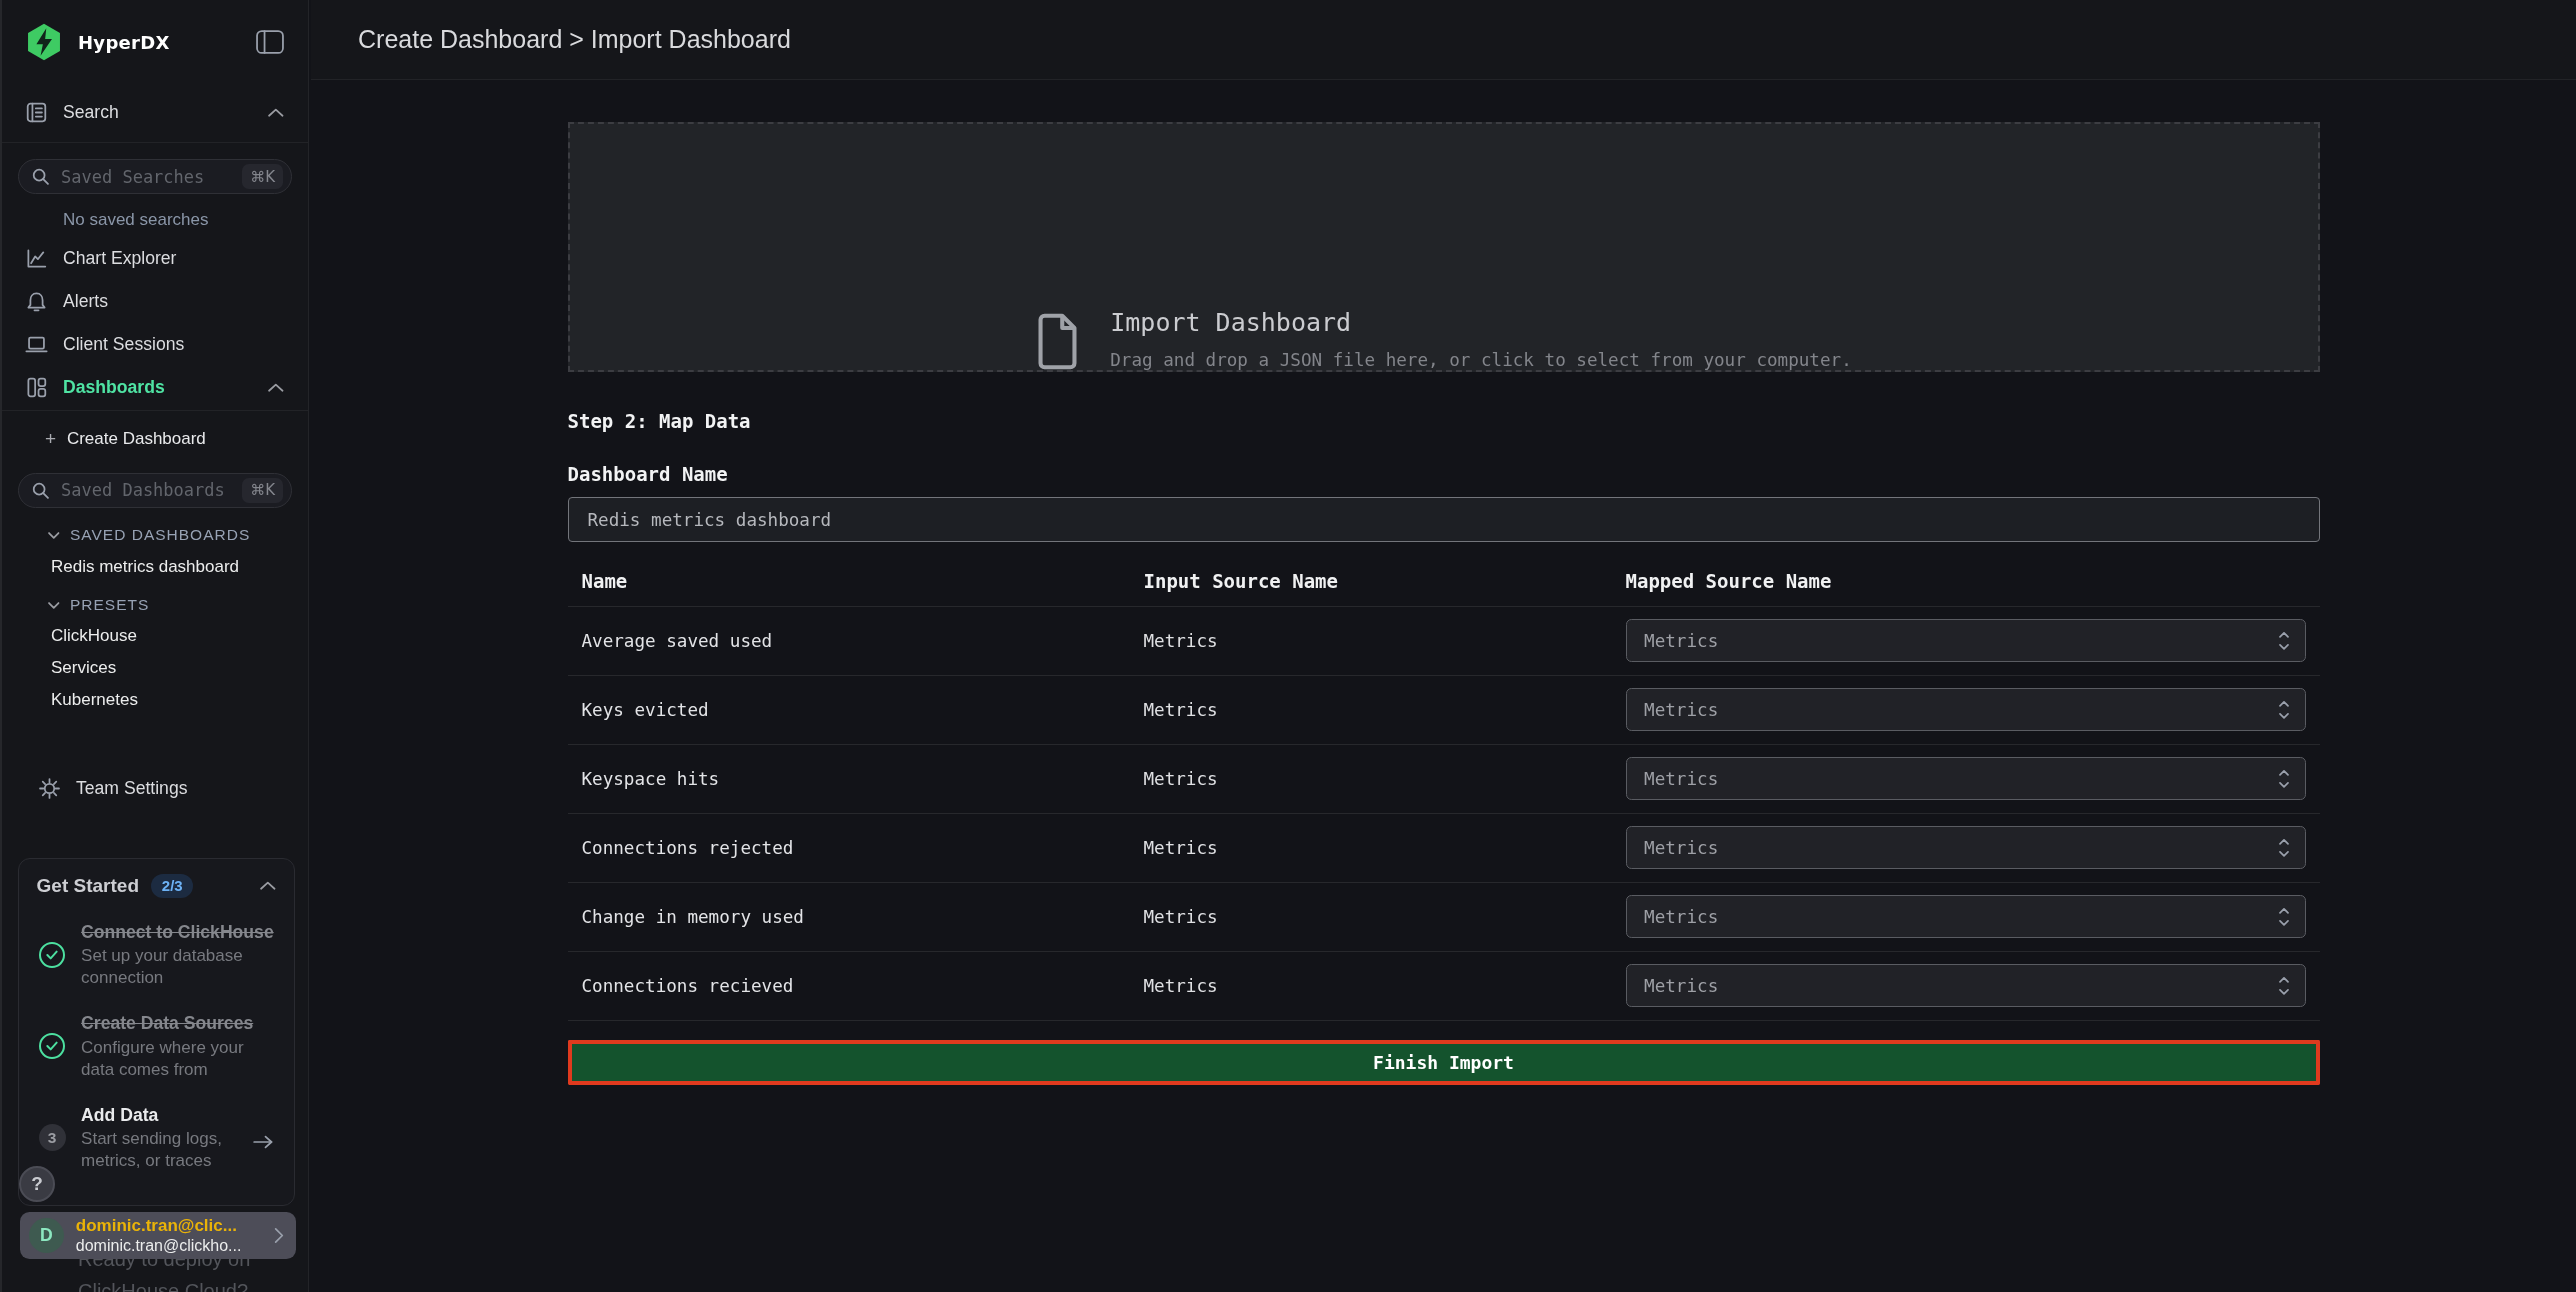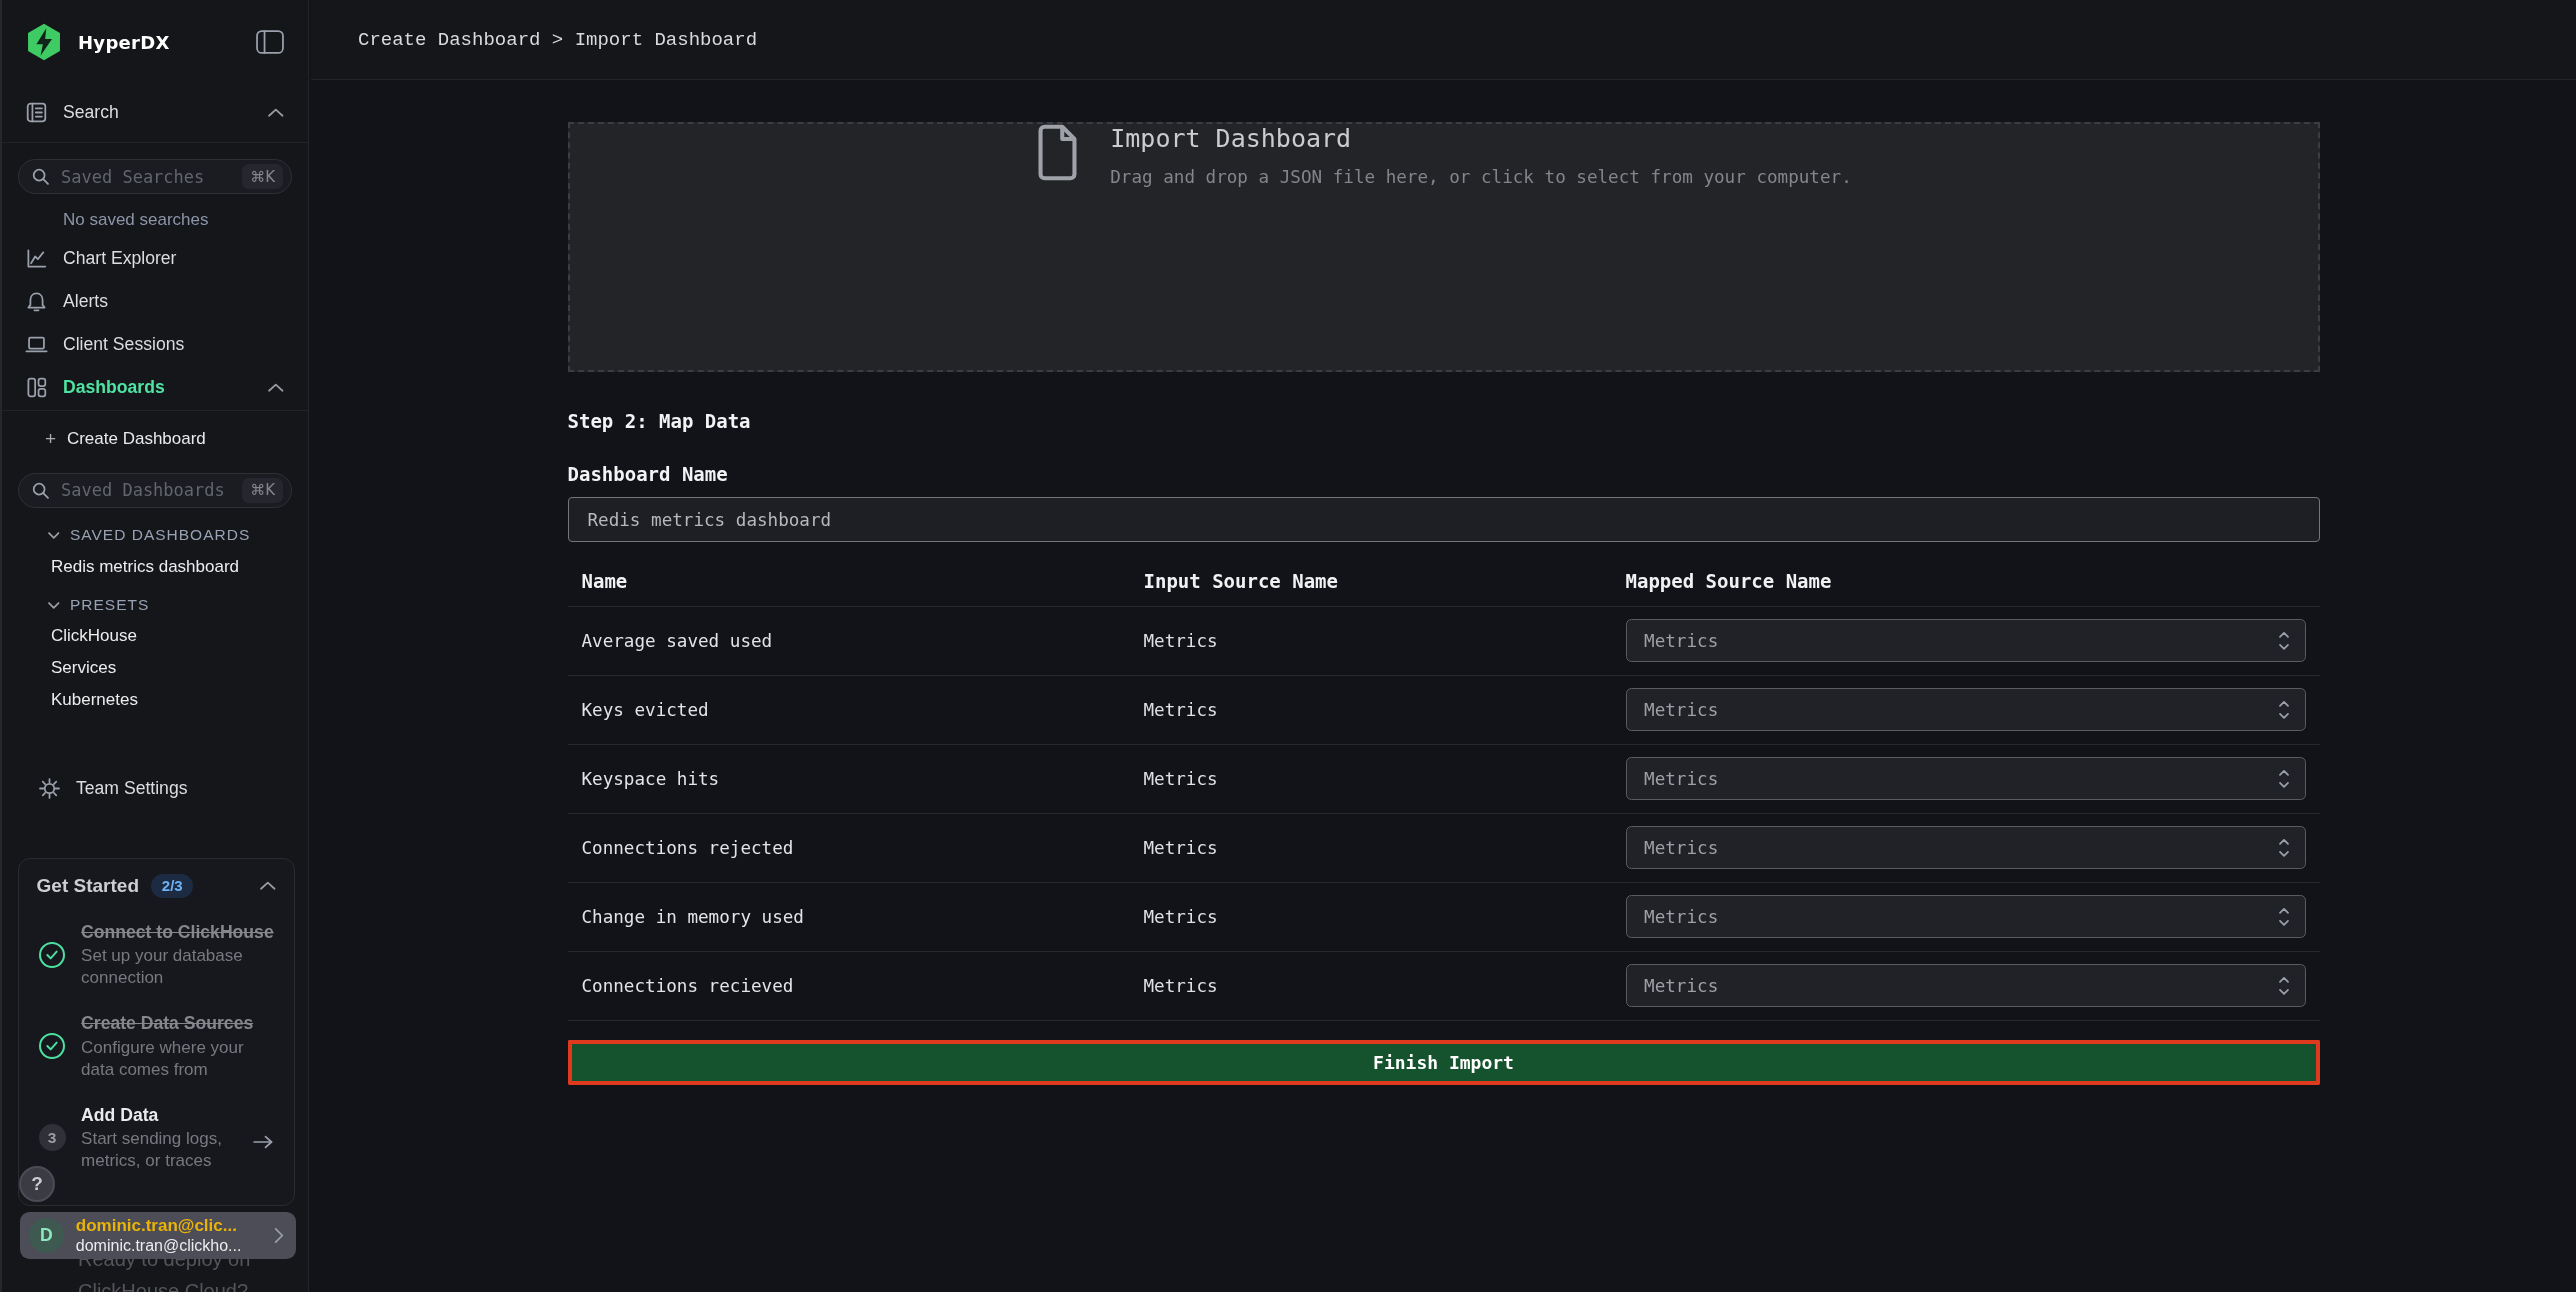--- a/index.html
+++ b/index.html
@@ -101,26 +101,26 @@
   .avatar { width:35px; height:35px; border-radius:50%; background:#3e5a50; color:#8ce8c0; font-weight:bold; font-size:17.6px; display:flex; align-items:center; justify-content:center; flex:0 0 auto; }
   .user-lines { flex:1 1 auto; min-width:0; }
   .user-name { font-size:17px; font-weight:bold; color:#eab308; white-space:nowrap; overflow:hidden; }
   .user-email { font-size:16px; color:#eceded; white-space:nowrap; overflow:hidden; margin-top:1.4px; }
 
   
   .main { position:absolute; left:311px; right:0; top:0; bottom:0; background:#121318; }
   .topbar {
     height:80px; background:#15161a; border-bottom:1.4px solid #222327;
     display:flex; align-items:center; padding:0 47px;
-    font-family:Liberation Mono, monospace; font-size:19px; color:#d9dadd;
+    font-family:Liberation Sans, sans-serif; font-size:25px; color:#d9dadd;
   }
   .content { width:1752px; margin:0 auto; }
   .dropzone {
     margin-top:42px; height:250px; background:#222428;
-    border:2px dashed #3c3d42; display:flex; align-items:flex-start; justify-content:center; gap:30px;
+    border:2px dashed #3c3d42; display:flex; align-items:flex-end; justify-content:center; gap:30px;
     cursor:pointer;
   }
   .dz-texts { font-family:"DejaVu Sans Mono", monospace; }
   .dz-title { font-size:25px; color:#cbccd0; }
   .dz-sub { font-size:17.6px; color:#83858b; margin-top:13.5px; }
 
   .step-label { margin-top:38px; font-family:"DejaVu Sans Mono", monospace; font-weight:bold; font-size:19px; color:#f2f3f4; }
   .field-label { margin-top:31px; font-family:"DejaVu Sans Mono", monospace; font-weight:bold; font-size:19px; color:#f2f3f4; }
   .name-input {
     margin-top:12px; width:100%; height:45px; background:#1d1f24;

